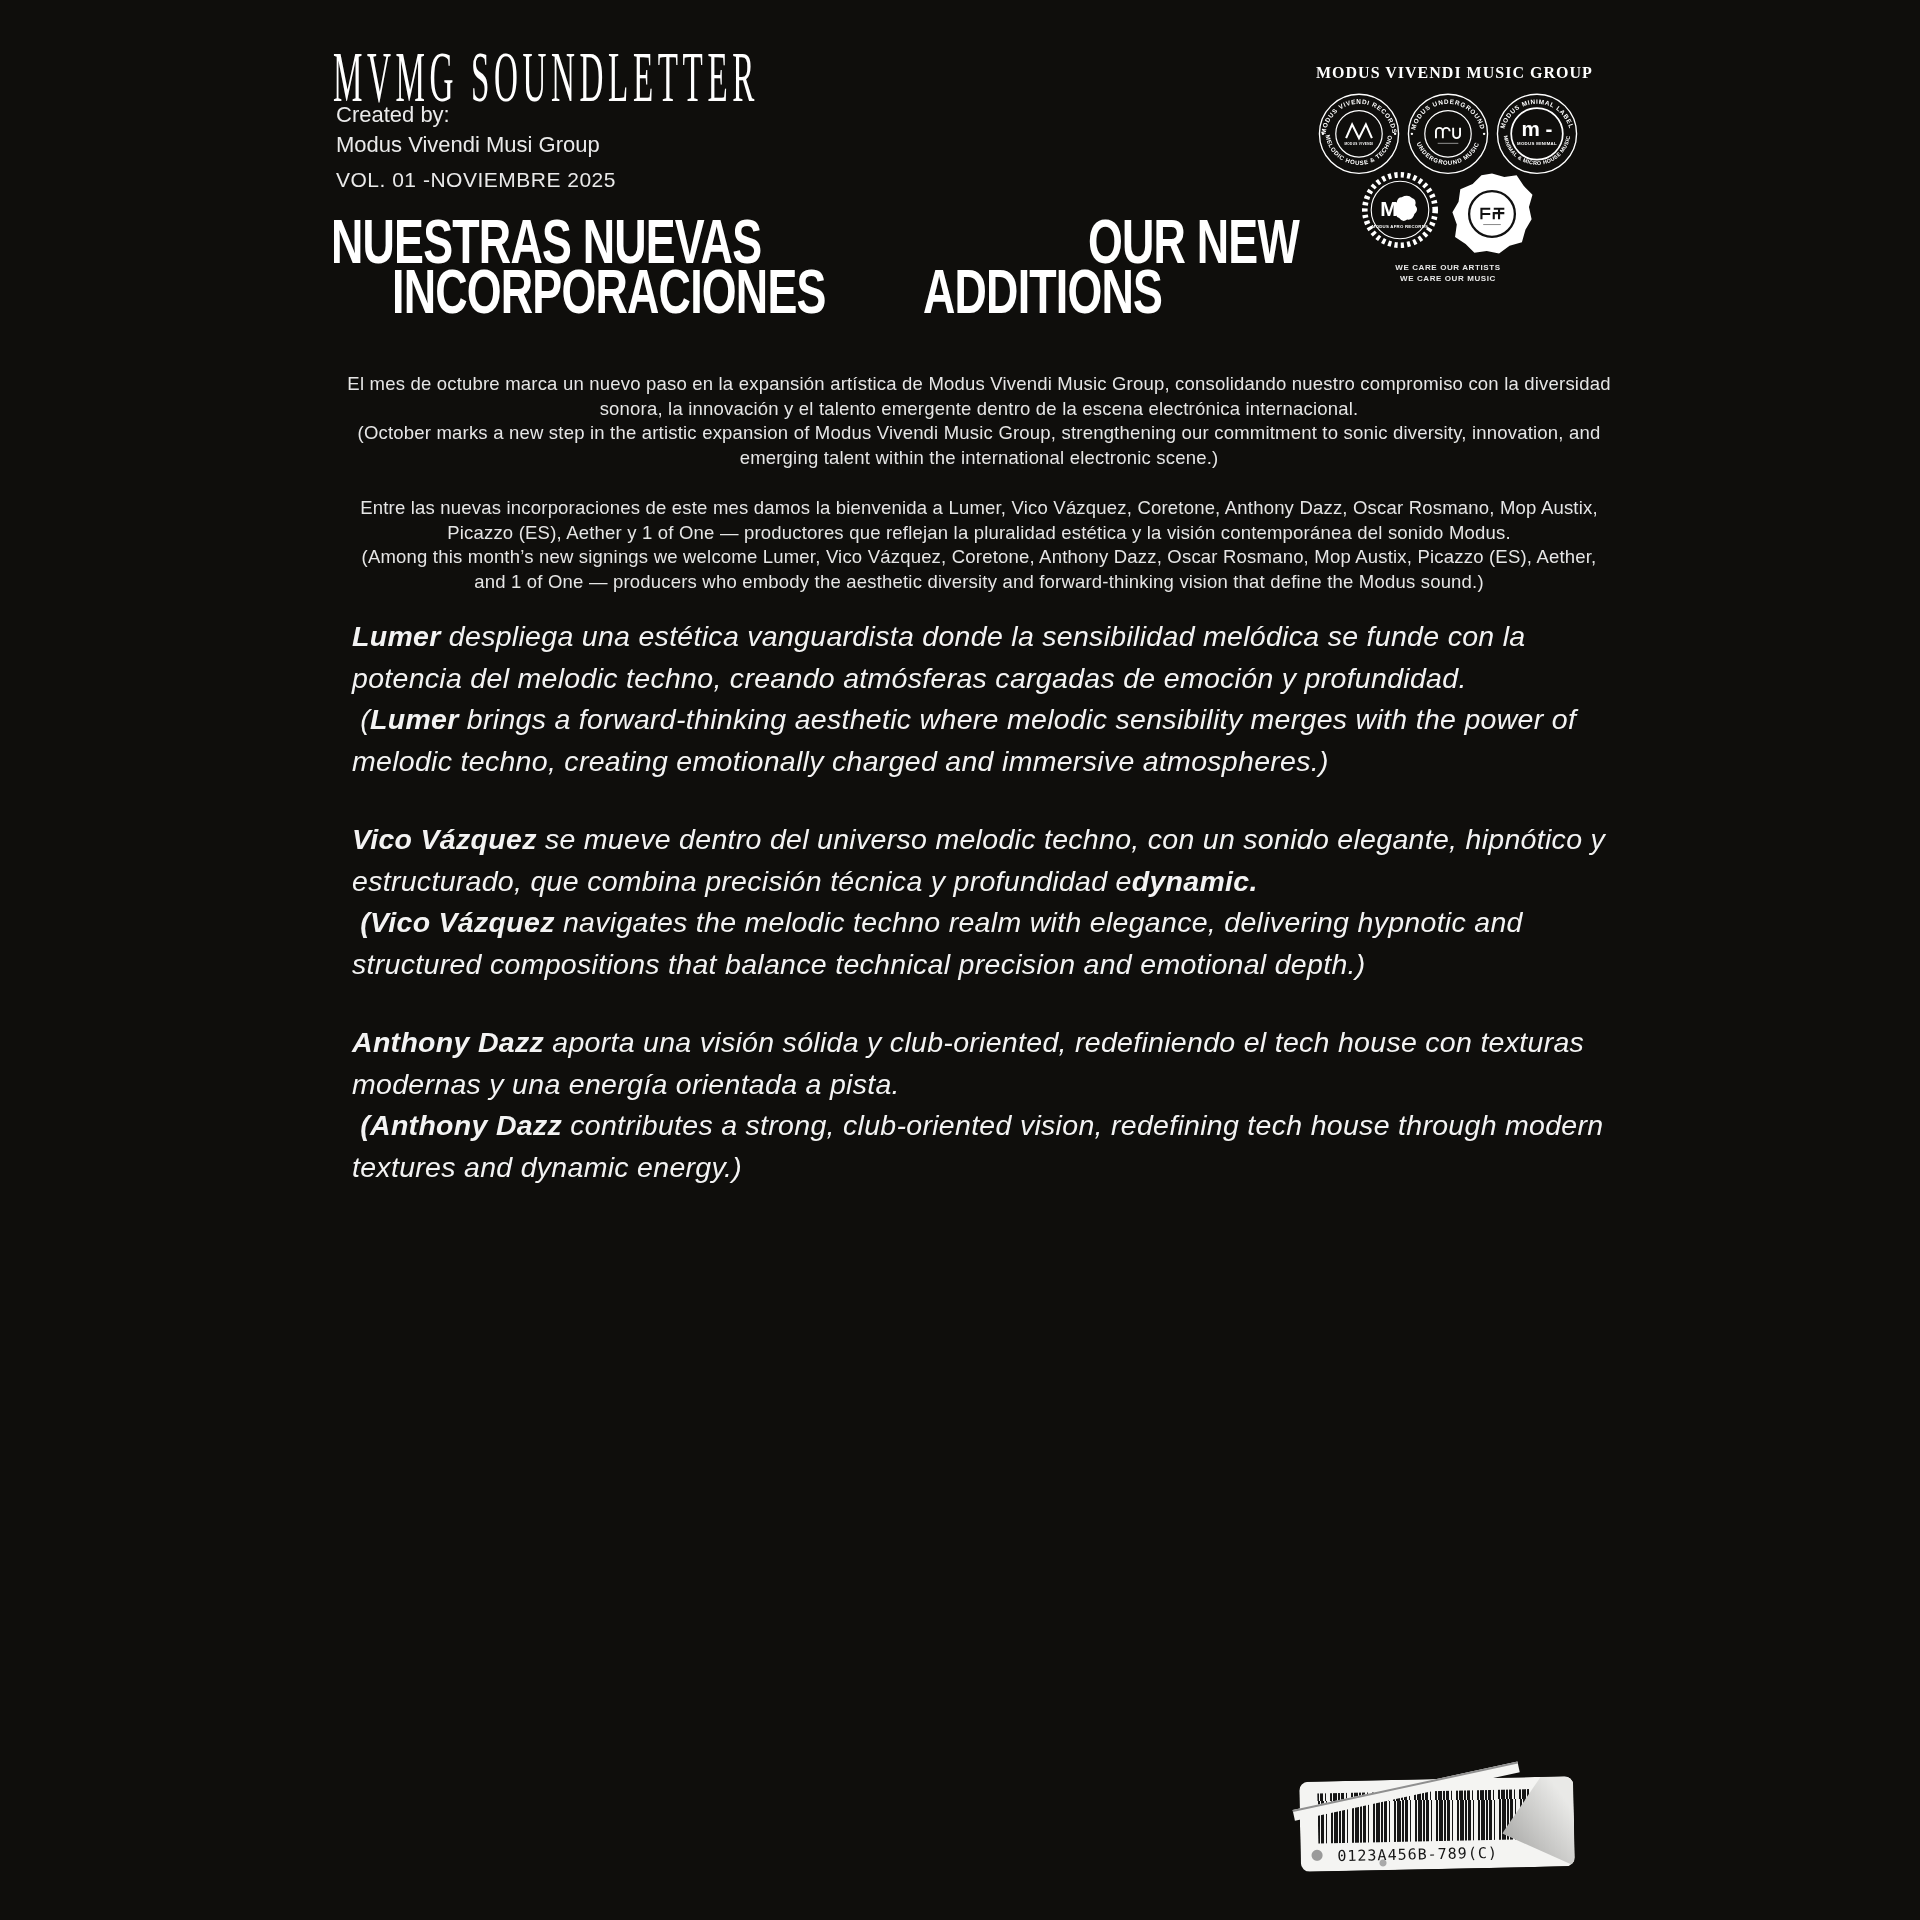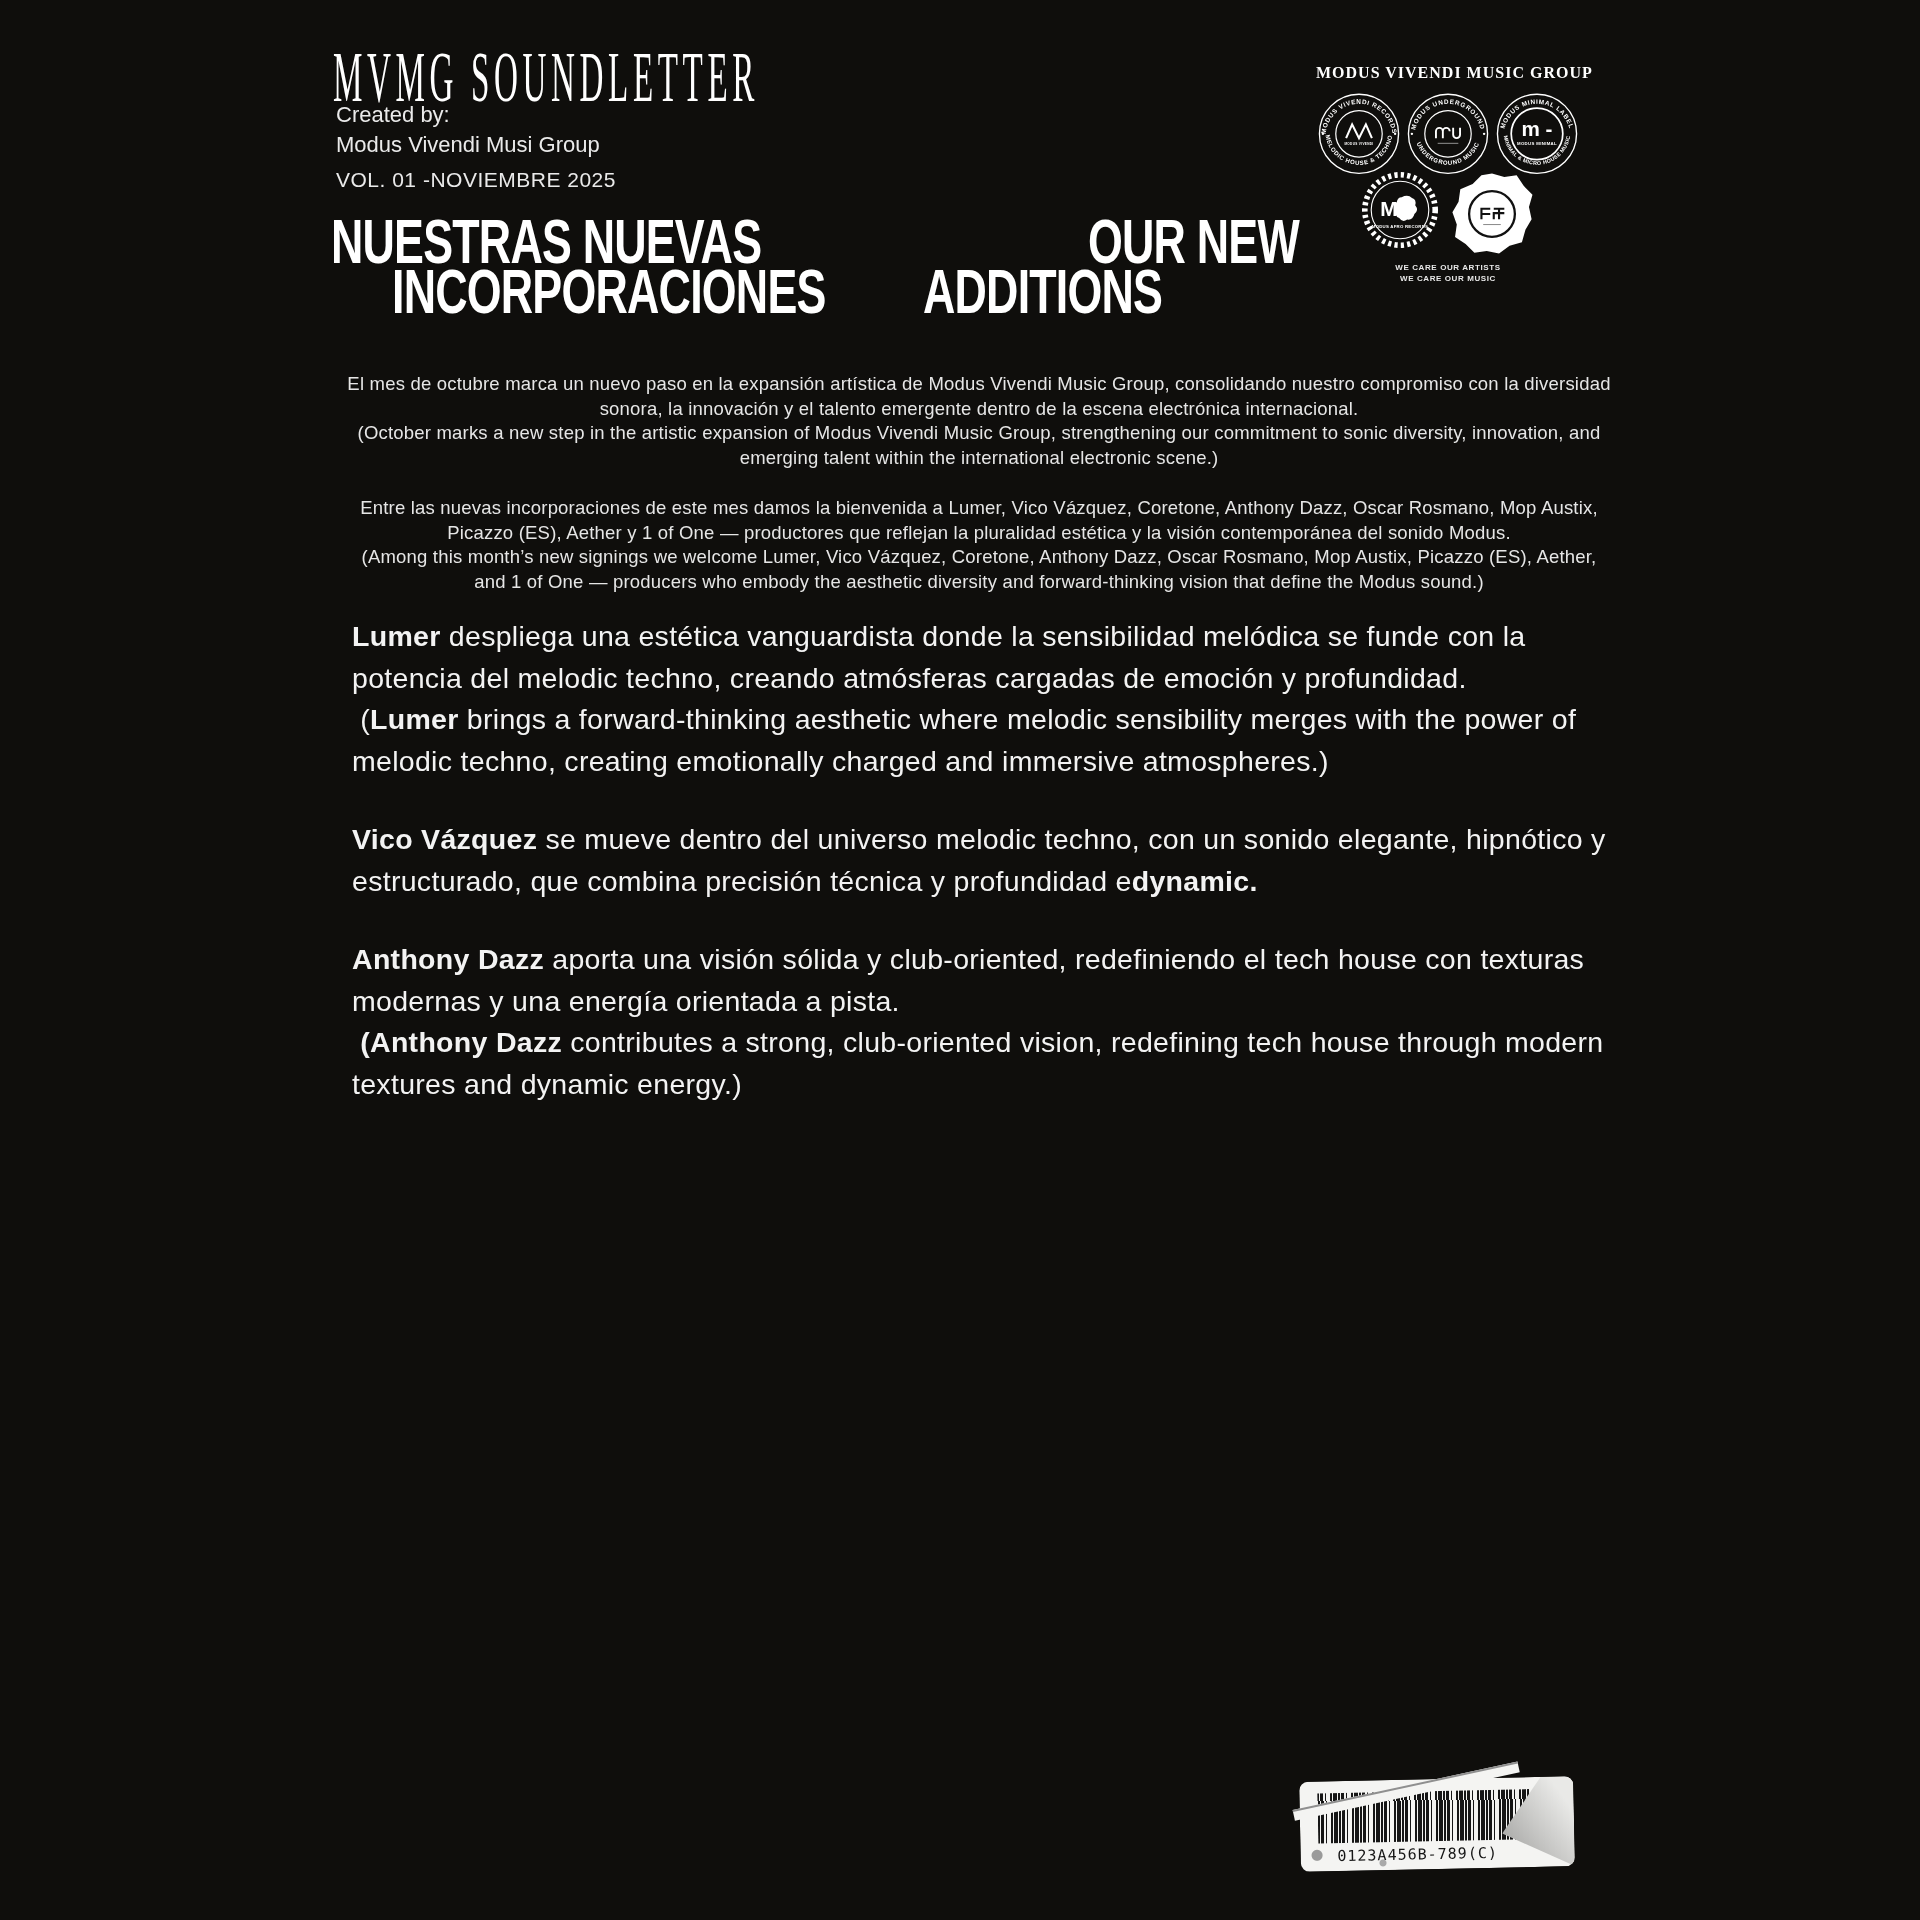--- a/index.html
+++ b/index.html
@@ -48,21 +48,21 @@
     position:absolute;left:326px;width:1270px;text-align:center;
     font-size:18.5px;line-height:24.5px;color:#e6e6e6;letter-spacing:0.2px;
     white-space:pre-line;
     margin-left:18px;
   }
   #intro-1{top:372px;}
   #intro-2{top:496px;}
 
   
   .artists{position:absolute;left:352px;top:616px;width:1260px;}
-  .artist-block{margin-bottom:37px;}
+  .artist-block{margin-bottom:37px;font-style:italic;}
   .artist-block p{
     margin:0;font-size:28.5px;line-height:41.5px;letter-spacing:0.3px;
     color:#f3f3f3;white-space:pre-wrap;
   }
 
   
   .sticker{
     position:absolute;left:1300px;top:1779px;width:274px;height:90px;
     background:
       radial-gradient(circle at 6% 82%, #9a9a9a 0 5px, rgba(0,0,0,0) 6px),
@@ -205,20 +205,21 @@
 <div class="intro" id="intro-2">Entre las nuevas incorporaciones de este mes damos la bienvenida a Lumer, Vico Vázquez, Coretone, Anthony Dazz, Oscar Rosmano, Mop Austix, Picazzo (ES), Aether y 1 of One — productores que reflejan la pluralidad estética y la visión contemporánea del sonido Modus.
 (Among this month’s new signings we welcome Lumer, Vico Vázquez, Coretone, Anthony Dazz, Oscar Rosmano, Mop Austix, Picazzo (ES), Aether, and 1 of One — producers who embody the aesthetic diversity and forward-thinking vision that define the Modus sound.)</div>
 
 <div class="artists">
   <div class="artist-block">
     <p><span class="b">Lumer</span><span> despliega una estética vanguardista donde la sensibilidad melódica se funde con la potencia del melodic techno, creando atmósferas cargadas de emoción y profundidad.</span></p>
     <p><span> (</span><span class="b">Lumer</span><span> brings a forward-thinking aesthetic where melodic sensibility merges with the power of melodic techno, creating emotionally charged and immersive atmospheres.)</span></p>
   </div>
   <div class="artist-block">
     <p><span class="b">Vico Vázquez</span><span> se mueve dentro del universo melodic techno, con un sonido elegante, hipnótico y estructurado, que combina precisión técnica y profundidad e</span><span class="b">dynamic.</span></p>
+    <p><span> </span><span class="b">(Vico Vázquez</span><span> navigates the melodic techno realm with elegance, delivering hypnotic and structured compositions that balance technical precision and emotional depth.)</span></p>
   </div>
   <div class="artist-block">
   </div>
   <div class="artist-block">
     <p><span class="b">Anthony Dazz</span><span> aporta una visión sólida y club-oriented, redefiniendo el tech house con texturas modernas y una energía orientada a pista.</span></p>
     <p><span> </span><span class="b">(Anthony Dazz</span><span> contributes a strong, club-oriented vision, redefining tech house through modern textures and dynamic energy.)</span></p>
   </div>
   <div class="artist-block">
   </div>
 </div>

